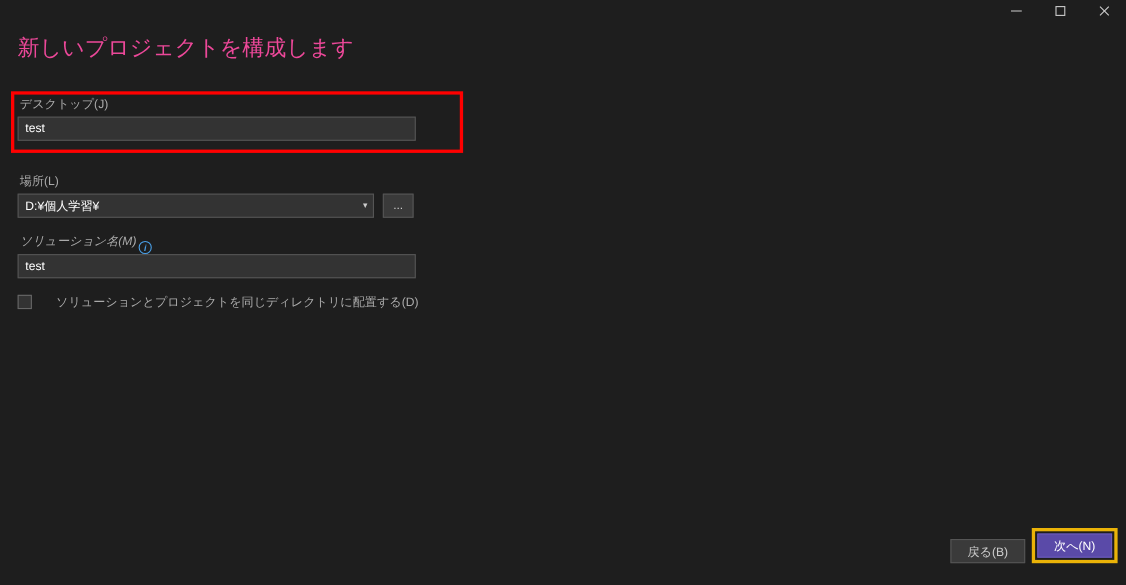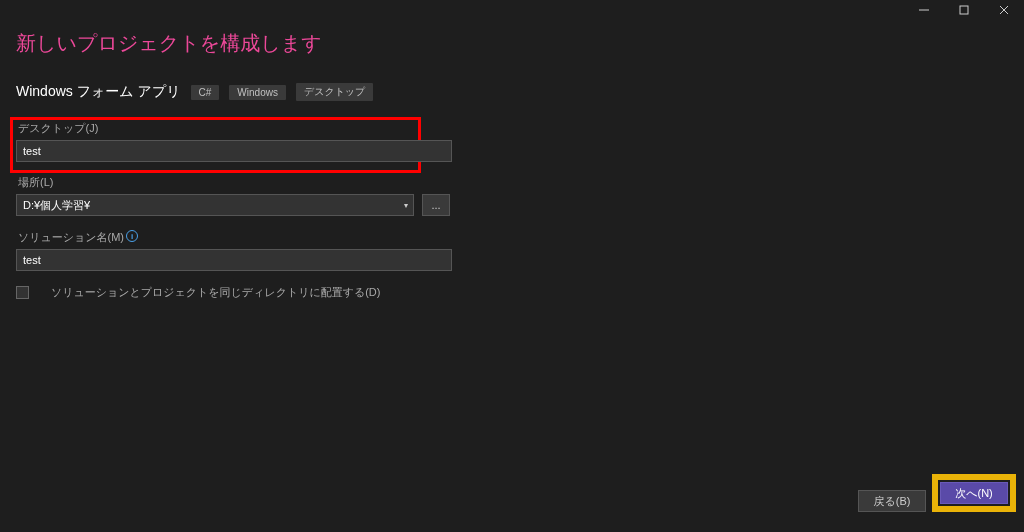--- a/index.html
+++ b/index.html
@@ -88,37 +88,37 @@
       height: 12px;
       border: 1px solid #4aa0e8;
       border-radius: 50%;
       color: #4aa0e8;
       font-size: 8px;
       font-weight: bold;
       margin-left: 2px;
       vertical-align: middle;
     }
     .text-input {
-      width: 436px;
+      width: 362px;
       height: 22px;
       background: #333333;
       border: 1px solid #555555;
       color: #ffffff;
       font-size: 11px;
       padding: 0 6px;
       outline: none;
     }
     .location-row {
       display: flex;
       align-items: center;
       gap: 8px;
     }
     .select-wrap {
       position: relative;
-      width: 398px;
+      width: 324px;
     }
     .select-input {
       width: 100%;
       height: 22px;
       background: #333333;
       border: 1px solid #555555;
       color: #ffffff;
       font-size: 11px;
       padding: 0 6px;
       appearance: none;
@@ -186,26 +186,27 @@
     .btn-back {
       background: #3a3a3a;
       color: #cccccc;
     }
     .btn-next {
       background: #5a4aa8;
       color: #ffffff;
       border-color: #6a5ab8;
     }
     .highlight-next {
-      border: 6px solid #eab308;
+      border: 3px solid #eab308;
       padding: 2px;
     }
     .solution-label-row {
       display: flex;
-      align-items: flex-start;
+      align-items: flex-end;
+      font-style: italic;
     }
   </style>
 </head>
 <body>
 
 <div class="titlebar">
   <div class="win-control">
     <svg viewBox="0 0 10 10">
         <line x1="0" y1="5" x2="10" y2="5" stroke="#ccc" stroke-width="1"></line>
       </svg>
@@ -219,35 +220,29 @@
     <svg viewBox="0 0 10 10">
         <line x1="1" y1="1" x2="9" y2="9" stroke="#ccc" stroke-width="1"></line>
         <line x1="9" y1="1" x2="1" y2="9" stroke="#ccc" stroke-width="1"></line>
       </svg>
   </div>
 </div>
 
 <div class="content">
   <h1 class="page-title">新しいプロジェクトを構成します</h1>
 
-  <div class="template-row">
-    <span class="template-name">Windows フォーム アプリ</span>
-    <span class="tag">C#</span>
-    <span class="tag">Windows</span>
-    <span class="tag">デスクトップ</span>
-  </div>
 
   <div class="highlight-box">
     <div class="field-group" style="margin-bottom:4px;">
       <label class="field-label">デスクトップ(J)</label>
       <input type="text" class="text-input" value="test" style="">
     </div>
   </div>
 
-  <div class="field-group" style="margin-top:2px;">
+  <div class="field-group" style="margin-top:18px;">
     <label class="field-label">場所(L)</label>
     <div class="location-row">
       <div class="select-wrap">
         <input type="text" class="select-input" value="D:¥個人学習¥" style="">
         <span class="select-arrow">▾</span>
       </div>
       <button class="browse-btn">...</button>
     </div>
   </div>
 

